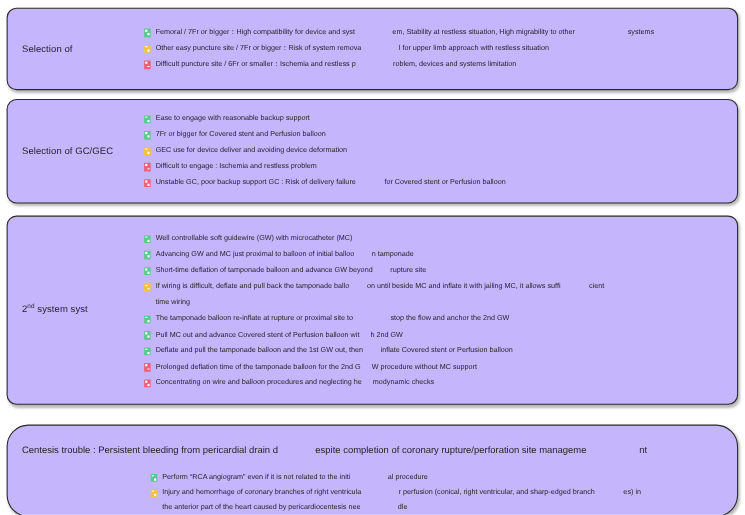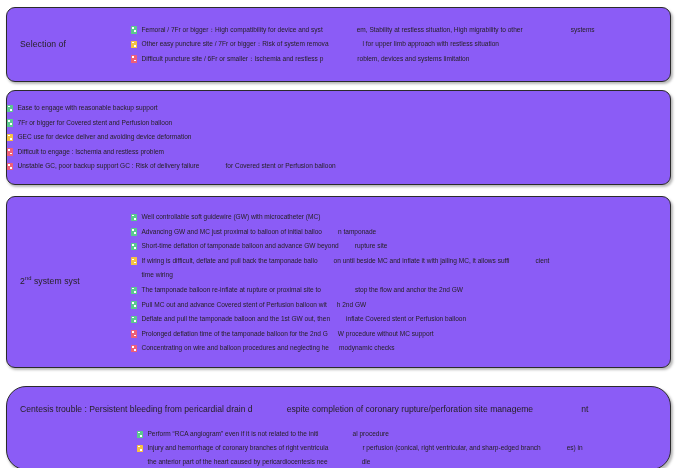--- a/index.html
+++ b/index.html
@@ -19,21 +19,21 @@
     width: 677px;
     height: 468px;
     box-sizing: border-box;
     padding: 0;
   }
   .panel {
     position: absolute;
     left: 6px;
     right: 6px;
     box-sizing: border-box;
-    background: #8b5cf6;
+    background: #c4b5fd;
     border: 1.1px solid #2b2b2b;
     border-radius: 9px;
     box-shadow: 1.5px 2px 2.5px rgba(0,0,0,0.28);
   }
   .panel-inner {
     position: relative;
     width: 100%;
     height: 100%;
     display: flex;
     align-items: center;
@@ -153,20 +153,23 @@
         <div class="row">
           <span class="bullet red"></span>
           <span class="row-text"><span>Difficult puncture site / 6Fr or smaller：Ischemia and restless p</span><span class="seg-gap-a"></span><span>roblem, devices and systems limitation</span></span>
         </div>
       </div>
     </div>
   </div>
 
   <div class="panel" id="p2">
     <div class="panel-inner">
+      <div class="panel-label">
+        <div>Selection of GC/GEC</div>
+      </div>
       <div class="rows">
         <div class="row">
           <span class="bullet green"></span>
           <span class="row-text">Ease to engage with reasonable backup support</span>
         </div>
         <div class="row">
           <span class="bullet green"></span>
           <span class="row-text">7Fr or bigger for Covered stent and Perfusion balloon</span>
         </div>
         <div class="row">

